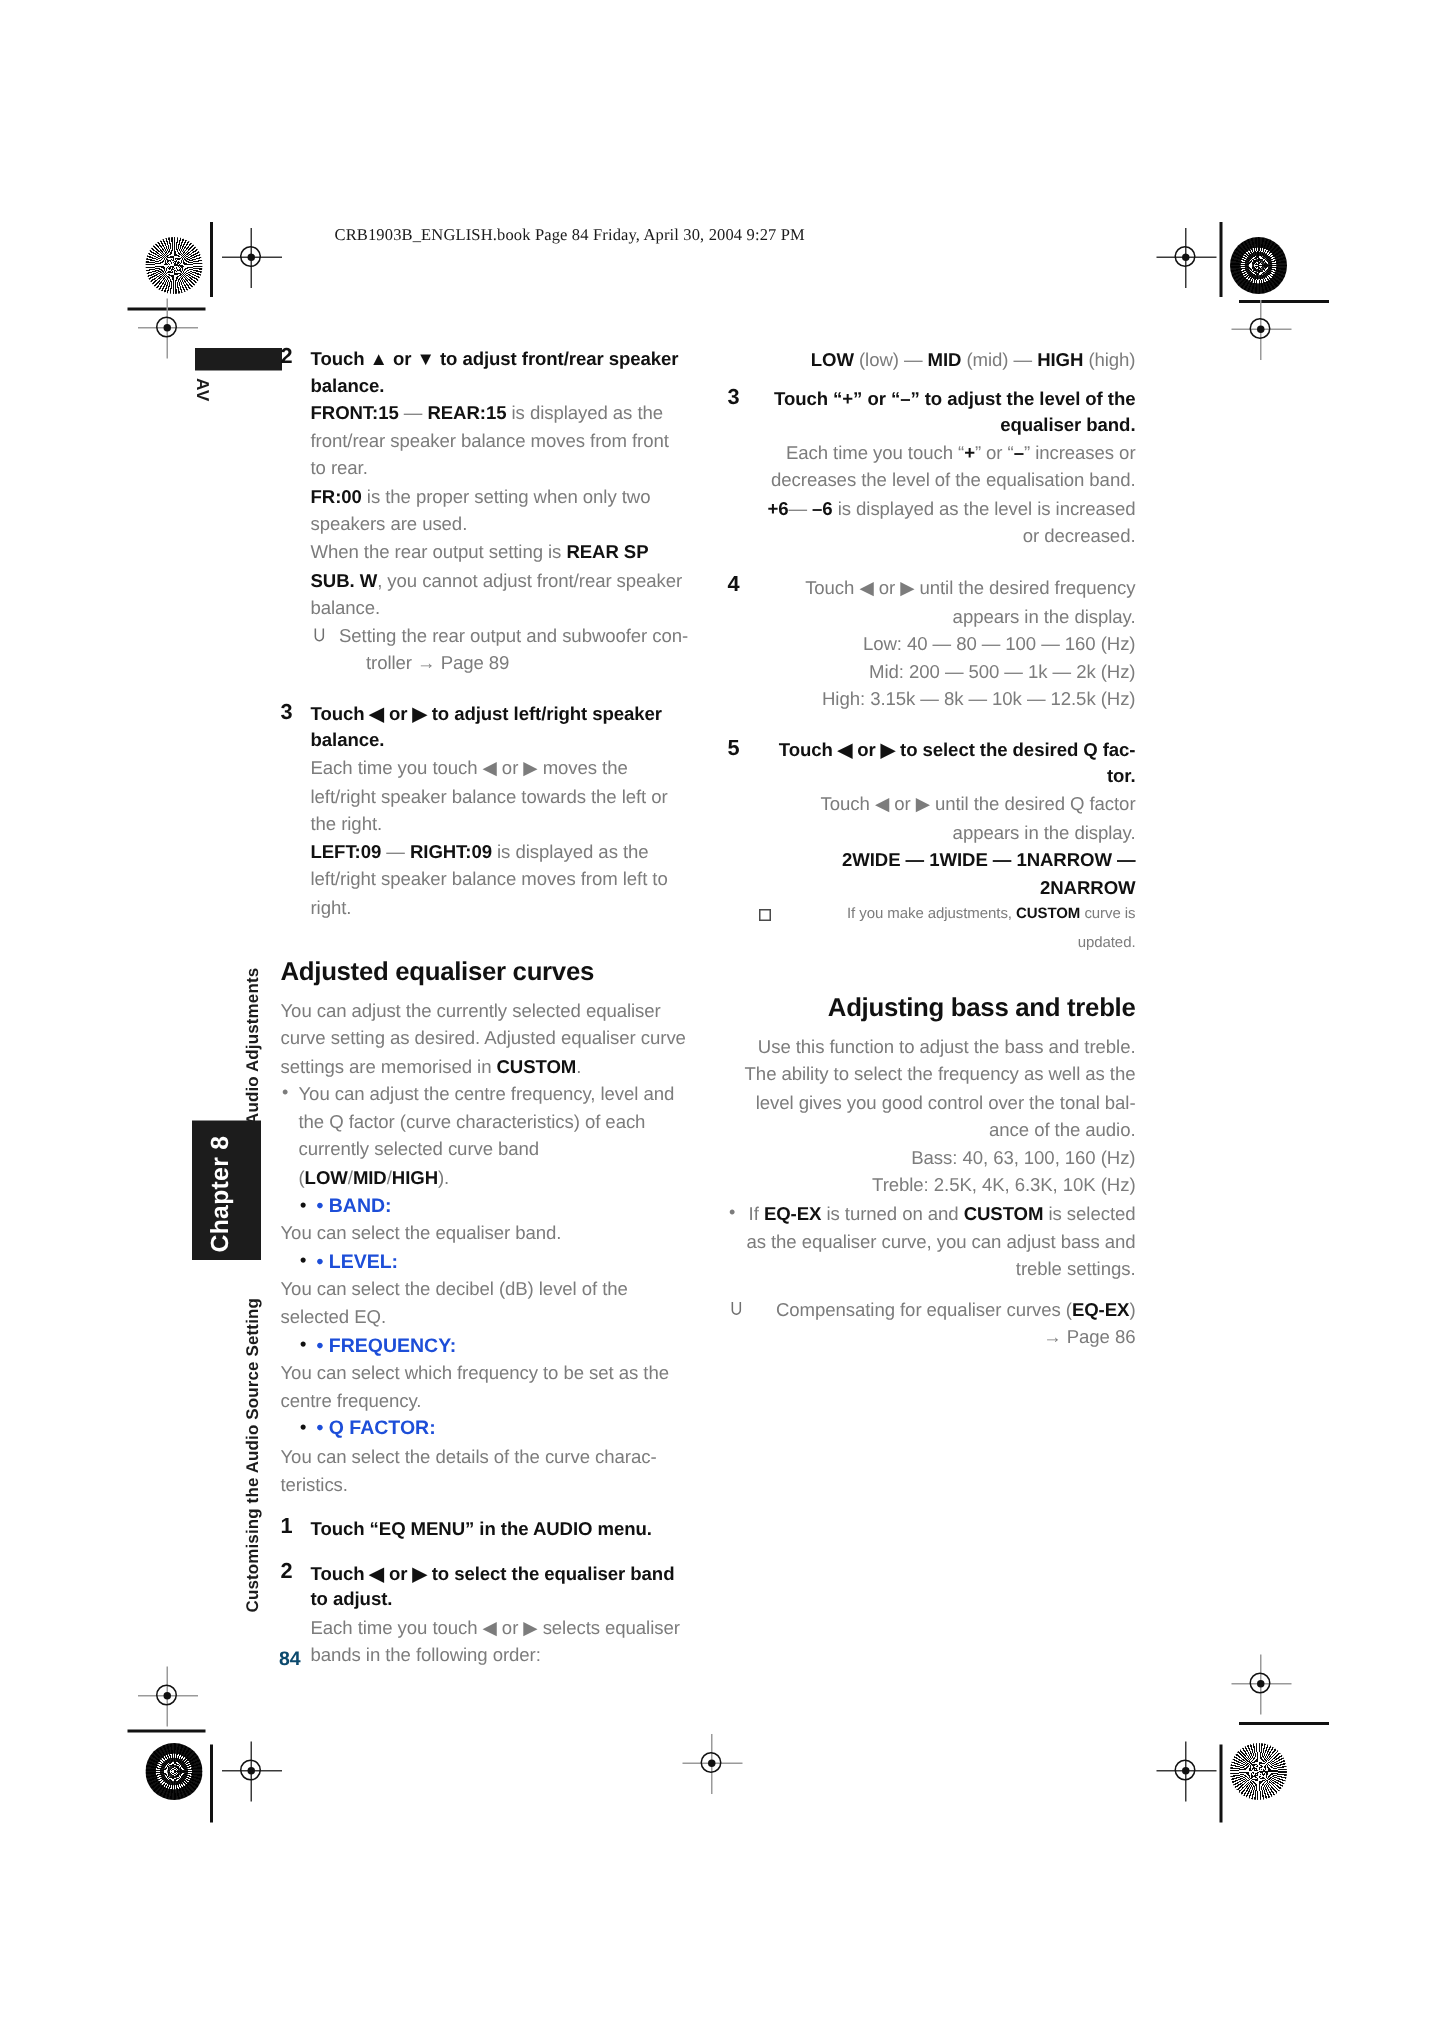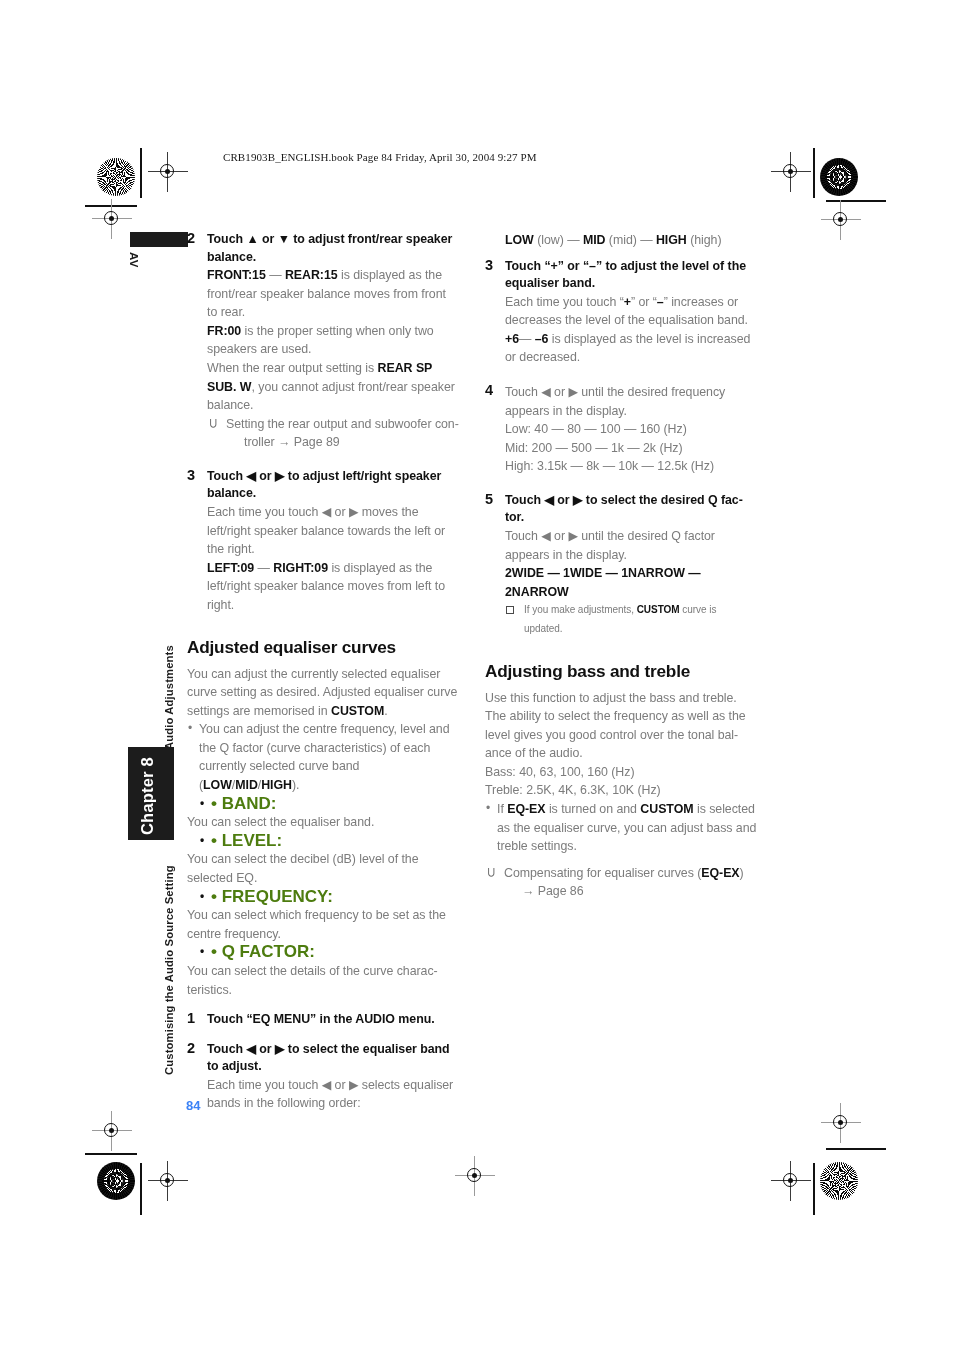--- a/index.html
+++ b/index.html
@@ -137,31 +137,31 @@
     transform-origin: left top;
     letter-spacing: 0.2px;
   }
 
   .pageno {
     position: absolute;
     left: 186px;
     top: 1098px;
     font-size: 13px;
     font-weight: bold;
-    color: #3b82f6;
+    color: #0c4a6e;
   }
 
   
   .col {
     position: absolute;
     width: 272px;
     top: 231px;
   }
   .col-left  { left: 187px; }
-  .col-right { left: 485px; }
+  .col-right { left: 485px; text-align: right; }
 
   
   .step {
     position: relative;
     padding-left: 20px;
     margin-bottom: 0px;
   }
   .step > .num {
     position: absolute;
     left: 0;
@@ -217,23 +217,23 @@
     left: 1px;
     top: -1px;
     color: #7c7c7c;
     font-size: 12px;
   }
   .bul b { color: #111; font-weight: bold; }
 
   .subbul {
     position: relative;
     padding-left: 24px;
-    font-size: 17px;
-    font-weight: bold;
-    color: #4d7c0f;
+    font-size: 13px;
+    font-weight: bold;
+    color: #1d4ed8;
     line-height: 18.6px;
   }
   .subbul:before {
     content: "\2022";
     position: absolute;
     left: 13px;
     top: -1px;
     color: #111;
     font-size: 12px;
   }

